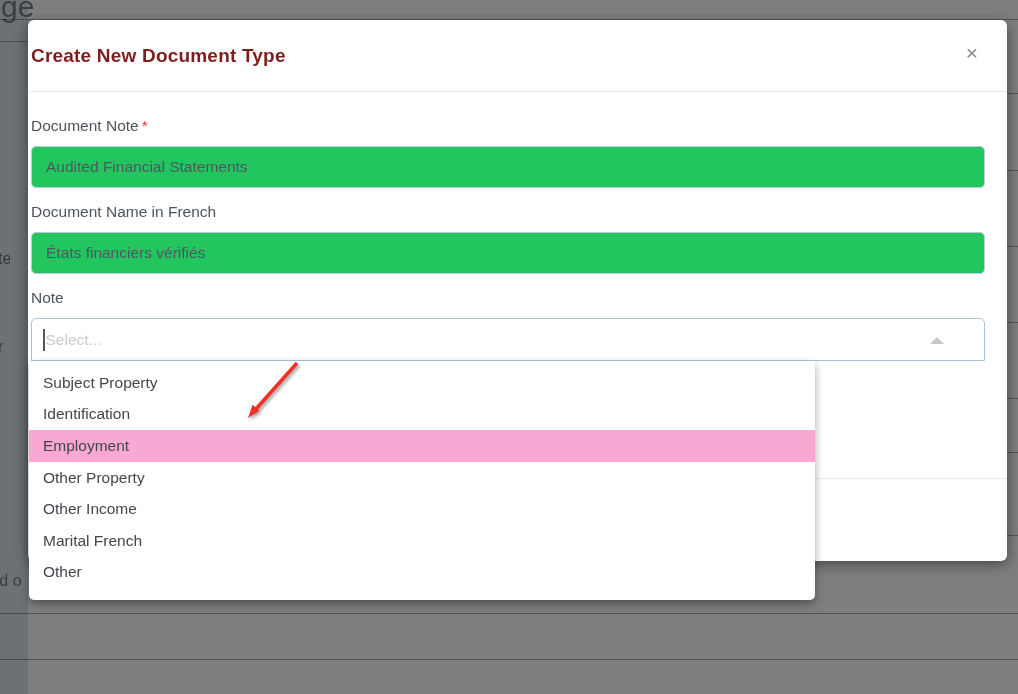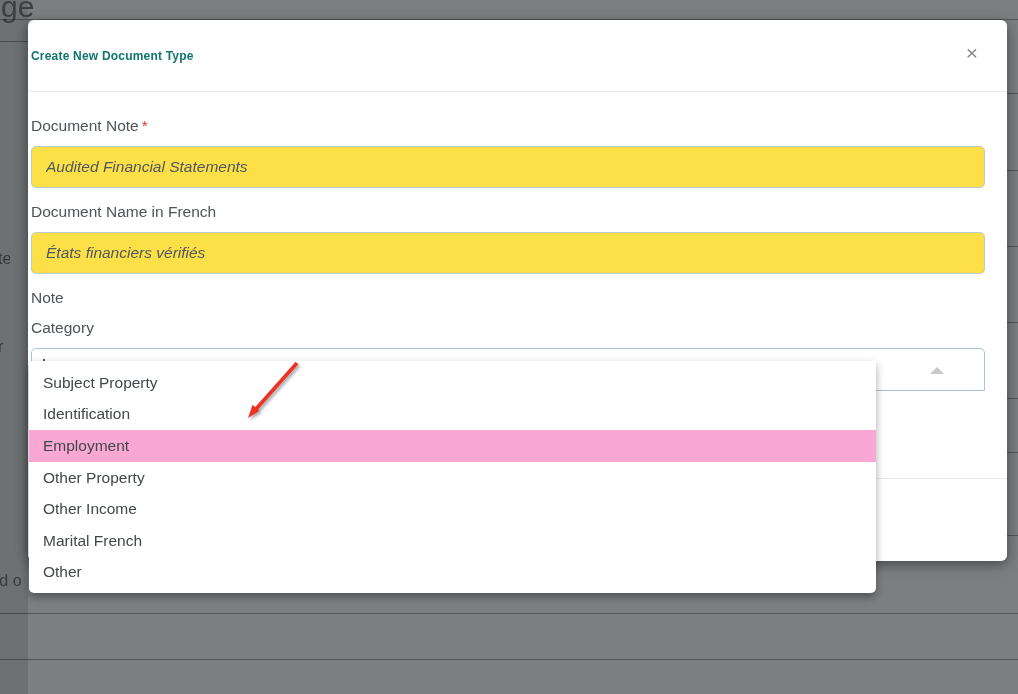--- a/index.html
+++ b/index.html
@@ -24,56 +24,56 @@
   
   .modal{
     position:absolute;left:28px;top:20px;width:979px;height:540px;z-index:2;
     background:#ffffff;border-radius:6px;
     box-shadow:0 4px 14px rgba(0,0,0,.45);
   }
   .modal-header{
     position:relative;height:71px;border-bottom:1px solid #e7eaec;
     display:flex;align-items:center;
   }
-  .modal-title{margin:0 0 0 3px;font-size:12px;font-weight:bold;color:#0f766e;letter-spacing:.2px;}
+  .modal-title{margin:0 0 0 3px;font-size:19px;font-weight:bold;color:#7f1d1d;letter-spacing:.2px;}
   .close-btn{
     position:absolute;right:22px;top:20px;width:26px;height:26px;border:none;background:none;
     font-size:21px;line-height:26px;color:#848688;cursor:pointer;padding:0;text-align:center;
   }
   .modal-body{padding:24px 22px 0 3px;position:relative;}
   .field-label{display:block;font-size:15.5px;color:#4d545b;margin:0 0 11px 0;line-height:19px;}
   .req{color:#e5352c;margin-left:3px;}
   .text-input{
     display:block;width:100%;box-sizing:border-box;height:42px;
     border:1px solid #b9cbd6;border-radius:5px;
     padding:0 14px;font-size:15.5px;color:#4f5860;
     font-family:"Liberation Sans","DejaVu Sans",sans-serif;
     margin-bottom:14px;outline:none;background:#fff;
   }
-  .text-input:disabled{background:#fde047;color:#4f5860;opacity:1;font-style:italic;}
+  .text-input:disabled{background:#22c55e;color:#4f5860;opacity:1;}
 
   
   .select-group{position:relative;}
   .select-box{
     position:relative;height:43px;box-sizing:border-box;
     border:1px solid #a9c4d6;border-radius:5px 5px 0 0;
     background:#fff;display:flex;align-items:center;cursor:text;
   }
   .caret{width:1.5px;height:22px;background:#555;margin-left:11px;}
   .select-placeholder{color:#c9cacb;font-size:15.5px;margin-left:1px;}
   .dd-arrow{
     position:absolute;right:40px;top:18px;width:0;height:0;
     border-left:7px solid transparent;border-right:7px solid transparent;
     border-bottom:7px solid #c8c8c8;
   }
   .menu{
-    position:absolute;left:-2px;top:43px;width:847px;z-index:10;
+    position:absolute;left:-2px;top:43px;width:786px;z-index:10;
     background:#fff;border-radius:0 0 5px 5px;
     box-shadow:0 4px 9px rgba(0,0,0,.35);
-    padding:6px 0 5px 0;
+    padding:6px 0 12px 0;
   }
   .option{
     height:31.6px;box-sizing:border-box;display:flex;align-items:center;
     padding:0 14px;font-size:15.5px;color:#42474c;cursor:pointer;
   }
   .option.highlighted{background:#f9a8d4;}
 
   .modal-footer{
     position:absolute;left:0;top:458px;width:100%;height:82px;
     border-top:1px solid #e7eaec;border-radius:0 0 6px 6px;background:#fff;z-index:1;
@@ -116,21 +116,20 @@
 
     <label class="field-label"><span>Document Note</span><span class="req">*</span></label>
     <input class="text-input" type="text" disabled="" value="Audited Financial Statements" style="">
 
     <label class="field-label">Document Name in French</label>
     <input class="text-input" type="text" disabled="" value="États financiers vérifiés" style="">
 
     <label class="field-label">Note</label>
 
     <div class="select-group">
-      <label class="field-label">Category</label>
       <div class="select-box">
         <span class="caret"></span>
         <span class="select-placeholder">Select...</span>
         <span class="dd-arrow"></span>
       </div>
       <div class="menu">
         <div class="option">Subject Property</div>
         <div class="option">Identification</div>
         <div class="option highlighted">Employment</div>
         <div class="option">Other Property</div>

